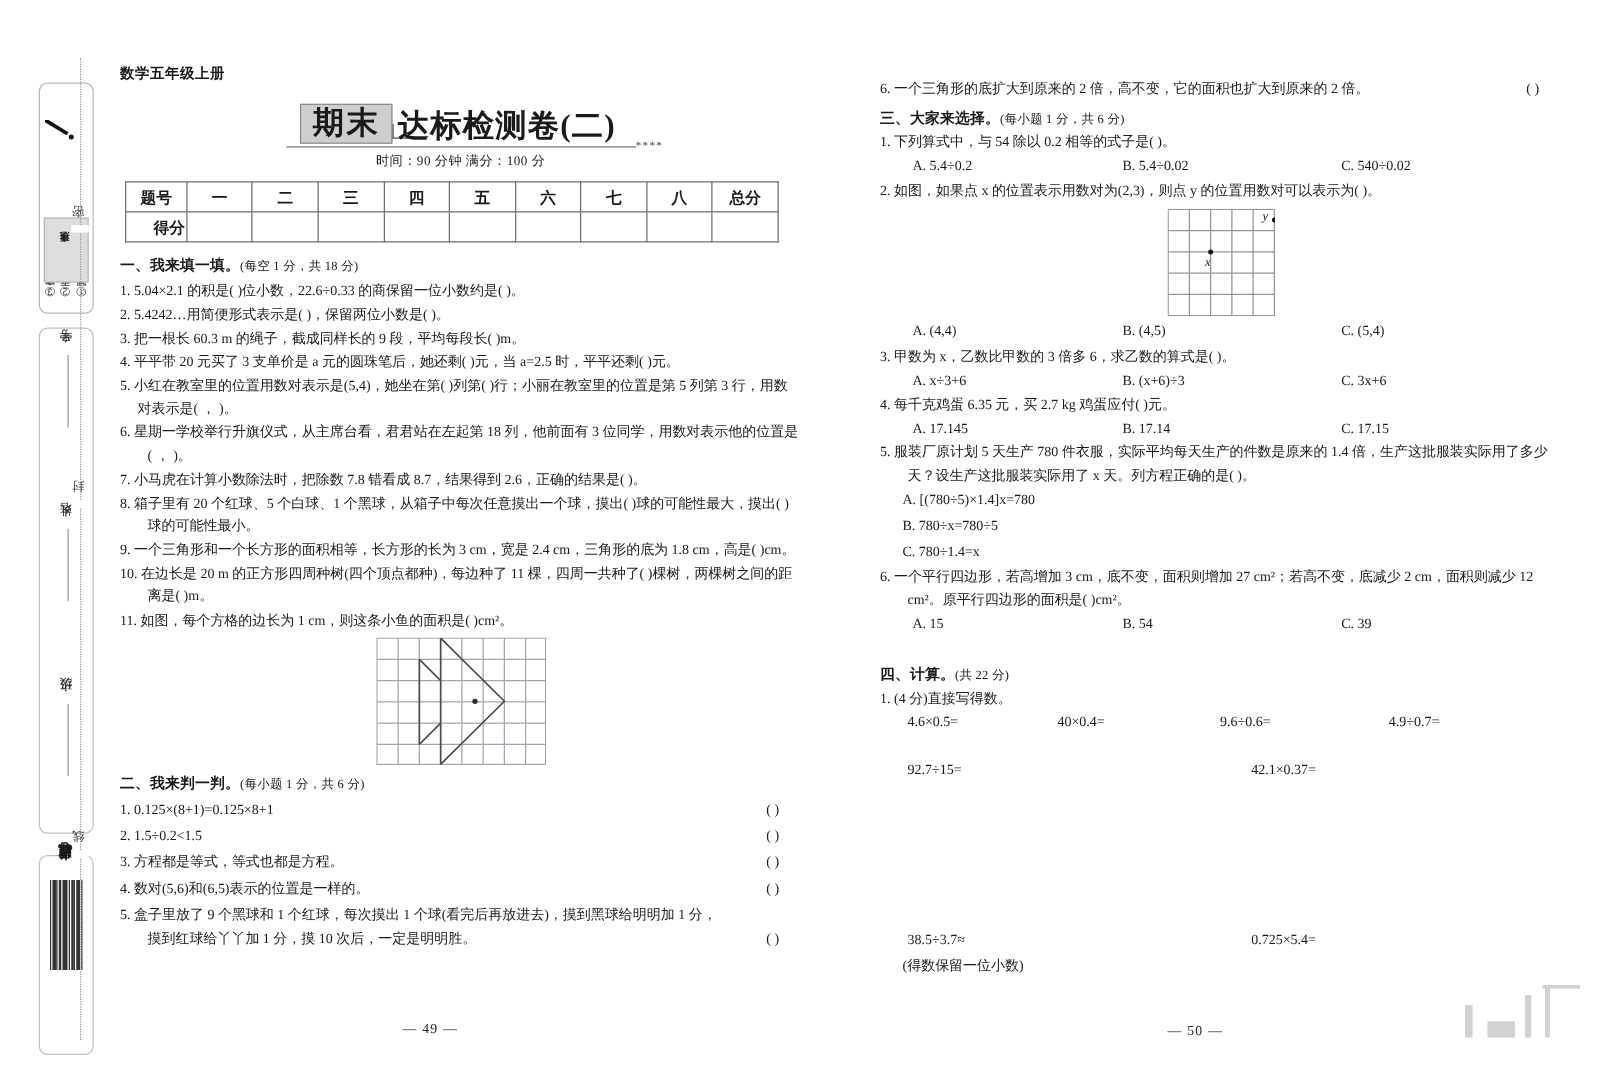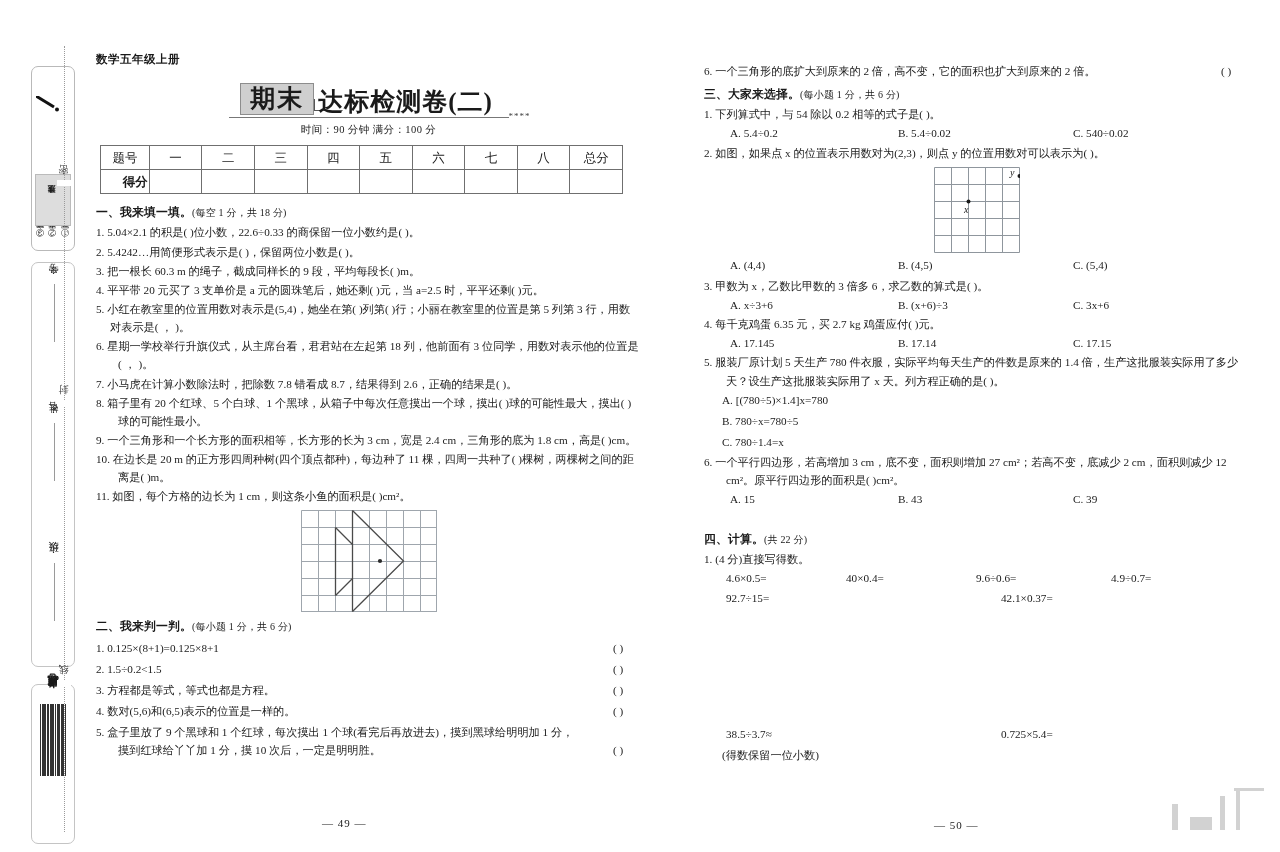--- a/index.html
+++ b/index.html
@@ -62,42 +62,42 @@
   .badge-wrap{position:relative;font-family:Liberation Serif, serif;}
   .badge-tick{position:absolute;right:-13px;bottom:4px;width:12px;height:11px;
     border-left:1px solid #555;border-bottom:1px solid #555;}
   .title-main{font-size:25px;font-weight:bold;letter-spacing:1px;line-height:1.1;
      position:relative;padding-right:4px;}
   .title-rule{width:280px;height:0;border-top:1px solid #777;margin:1px auto 0;position:relative;}
   .title-rule span{position:absolute;right:-22px;top:-9px;font-size:9px;letter-spacing:1px;color:#444;}
   .meta-line{text-align:center;font-size:10.5px;margin-top:3px;margin-bottom:7px;letter-spacing:.4px;}
 
   table.score{border-collapse:collapse;width:523px;margin:0 0 9px 4px;}
-  table.score td{border:1px solid #6f6f6f;height:21px;text-align:center;font-size:12.5px;font-weight:normal;}
+  table.score td{border:1px solid #6f6f6f;height:21px;text-align:center;font-size:12.5px;font-weight:bold;}
   table.score td.lbl{width:48px;}
   table.score td.cell{width:52px;}
   table.score tr.empty td{font-weight:bold;text-align:right;}
 
   .sec-head{font-weight:bold;font-size:11.8px;margin:5px 0 1px 0;letter-spacing:.2px;}
   .sec-head .small{font-weight:normal;font-size:10px;}
   .q{margin:0 0 1px 0;padding-left:14px;text-indent:-14px;}
   .q.i2{padding-left:22px;text-indent:-22px;}
   .opts{display:flex;padding-left:26px;margin:0 0 1px 0;gap:20px;}
   .opts span{display:block;}
   .opt1{width:148px;}
   .opt2{width:155px;}
   .tf{position:relative;padding-right:0;}
   .tf .paren{position:absolute;right:6px;}
   .hint{padding-left:18px;}
   .calc-row{display:flex;padding-left:22px;margin-top:1px;}
   .calc-row span{display:block;}
   .cw1{width:120px;}
   .cw2{width:130px;}
   .cw3{width:135px;}
-  .vcalc{display:flex;padding-left:22px;margin-top:2px;}
+  .vcalc{display:flex;padding-left:22px;margin-top:20px;}
   .vcalc span{display:block;}
   .vw{width:275px;}
   .figwrap{display:flex;justify-content:center;margin:4px 0 2px 0;}
   .footer{position:absolute;font-size:11px;letter-spacing:1px;color:#222;}
   .watermark{position:absolute;right:12px;bottom:22px;width:96px;height:46px;opacity:.32;}
   .watermark i{position:absolute;bottom:0;background:#777;}
 </style>
 </head>
 <body>
 
@@ -337,21 +337,21 @@
     </div>
 
     <div class="q i2">5. 服装厂原计划 5 天生产 780 件衣服，实际平均每天生产的件数是原来的 1.4 倍，生产这批服装实际用了多少天？设生产这批服装实际用了 x 天。列方程正确的是(        )。</div>
     <div class="hint">A. [(780÷5)×1.4]x=780</div>
     <div class="hint" style="margin-top:3px;">B. 780÷x=780÷5</div>
     <div class="hint" style="margin-top:3px;">C. 780÷1.4=x</div>
 
     <div class="q i2" style="margin-top:2px;">6. 一个平行四边形，若高增加 3 cm，底不变，面积则增加 27 cm²；若高不变，底减少 2 cm，面积则减少 12 cm²。原平行四边形的面积是(        )cm²。</div>
     <div class="opts">
       <span class="opt1">A. 15</span>
-      <span class="opt2">B. 43</span>
+      <span class="opt2">B. 54</span>
       <span>C. 39</span>
     </div>
 
     <div class="sec-head" style="margin-top:21px;">
       <span>四、计算。</span><span class="small">(共 22 分)</span>
     </div>
 
     <div class="q">1. (4 分)直接写得数。</div>
     <div class="calc-row">
       <span class="cw1">4.6×0.5=</span>

